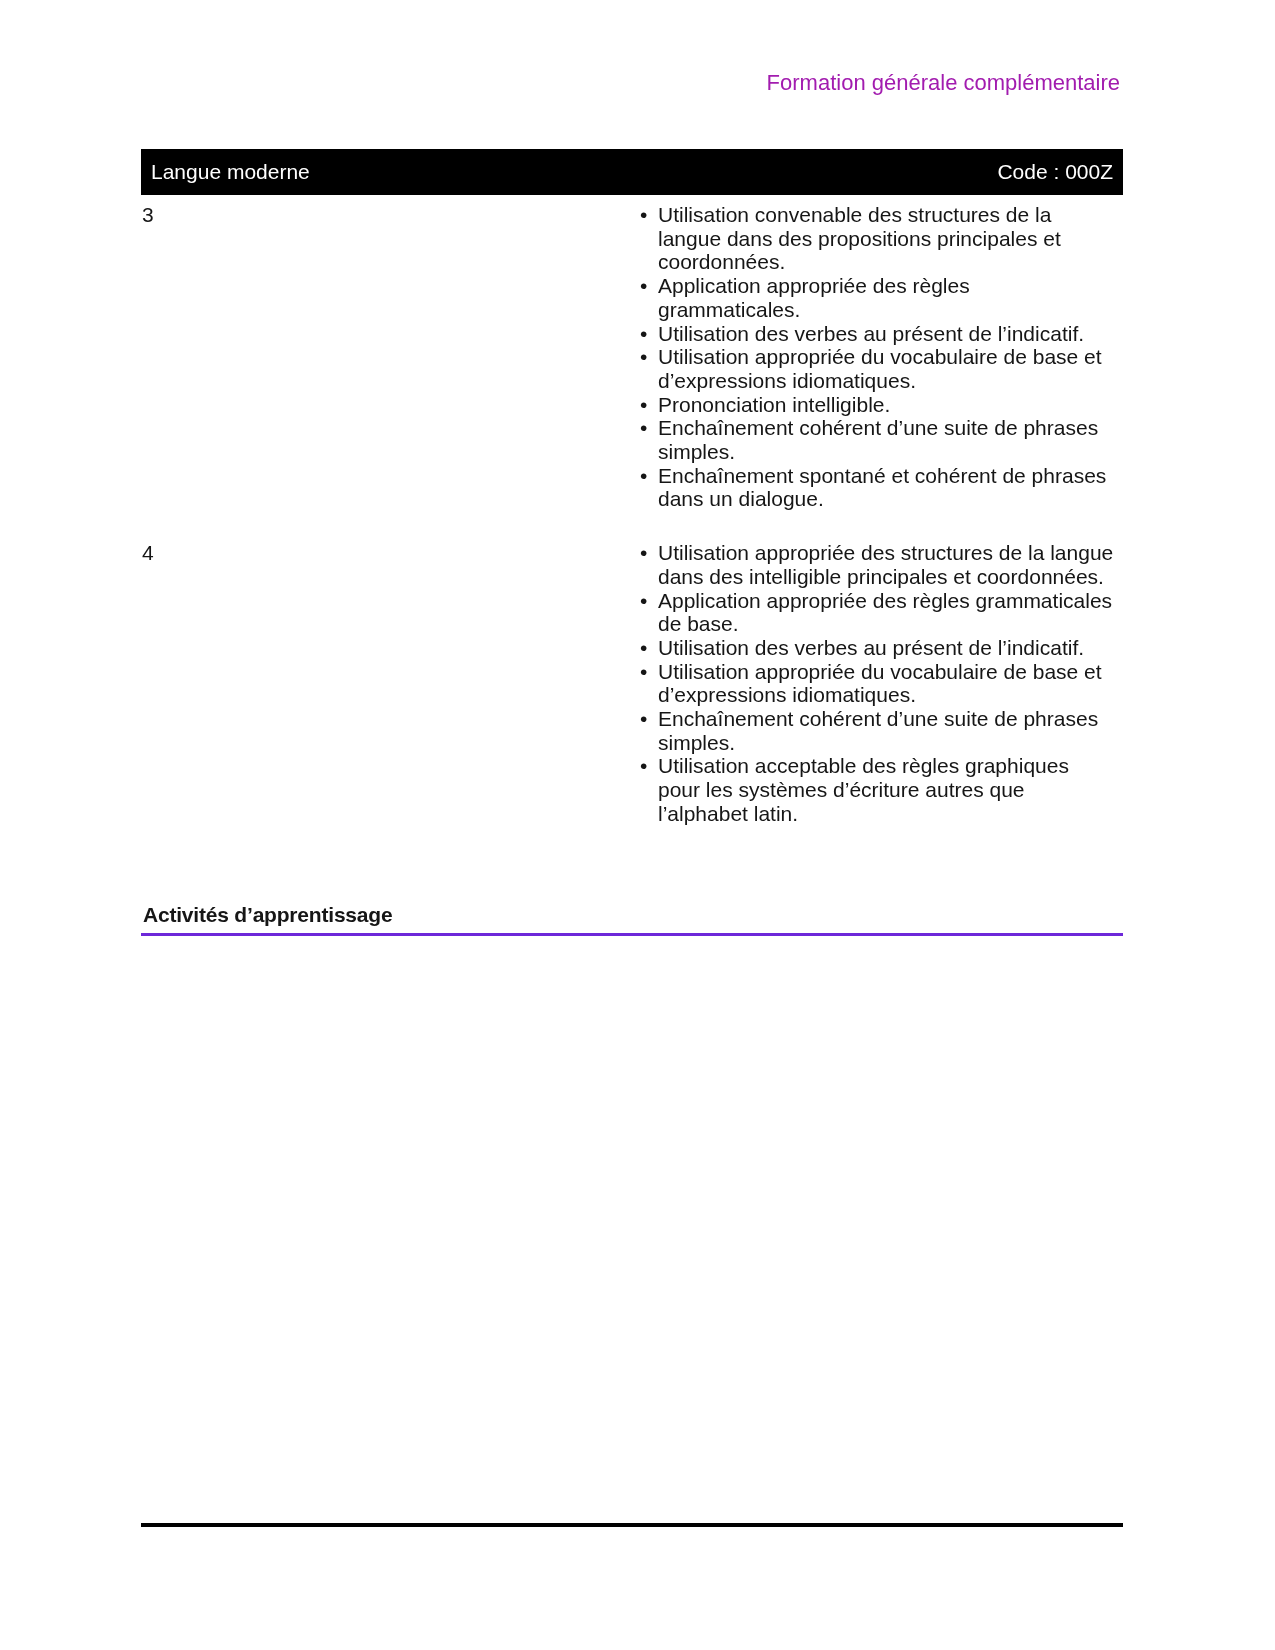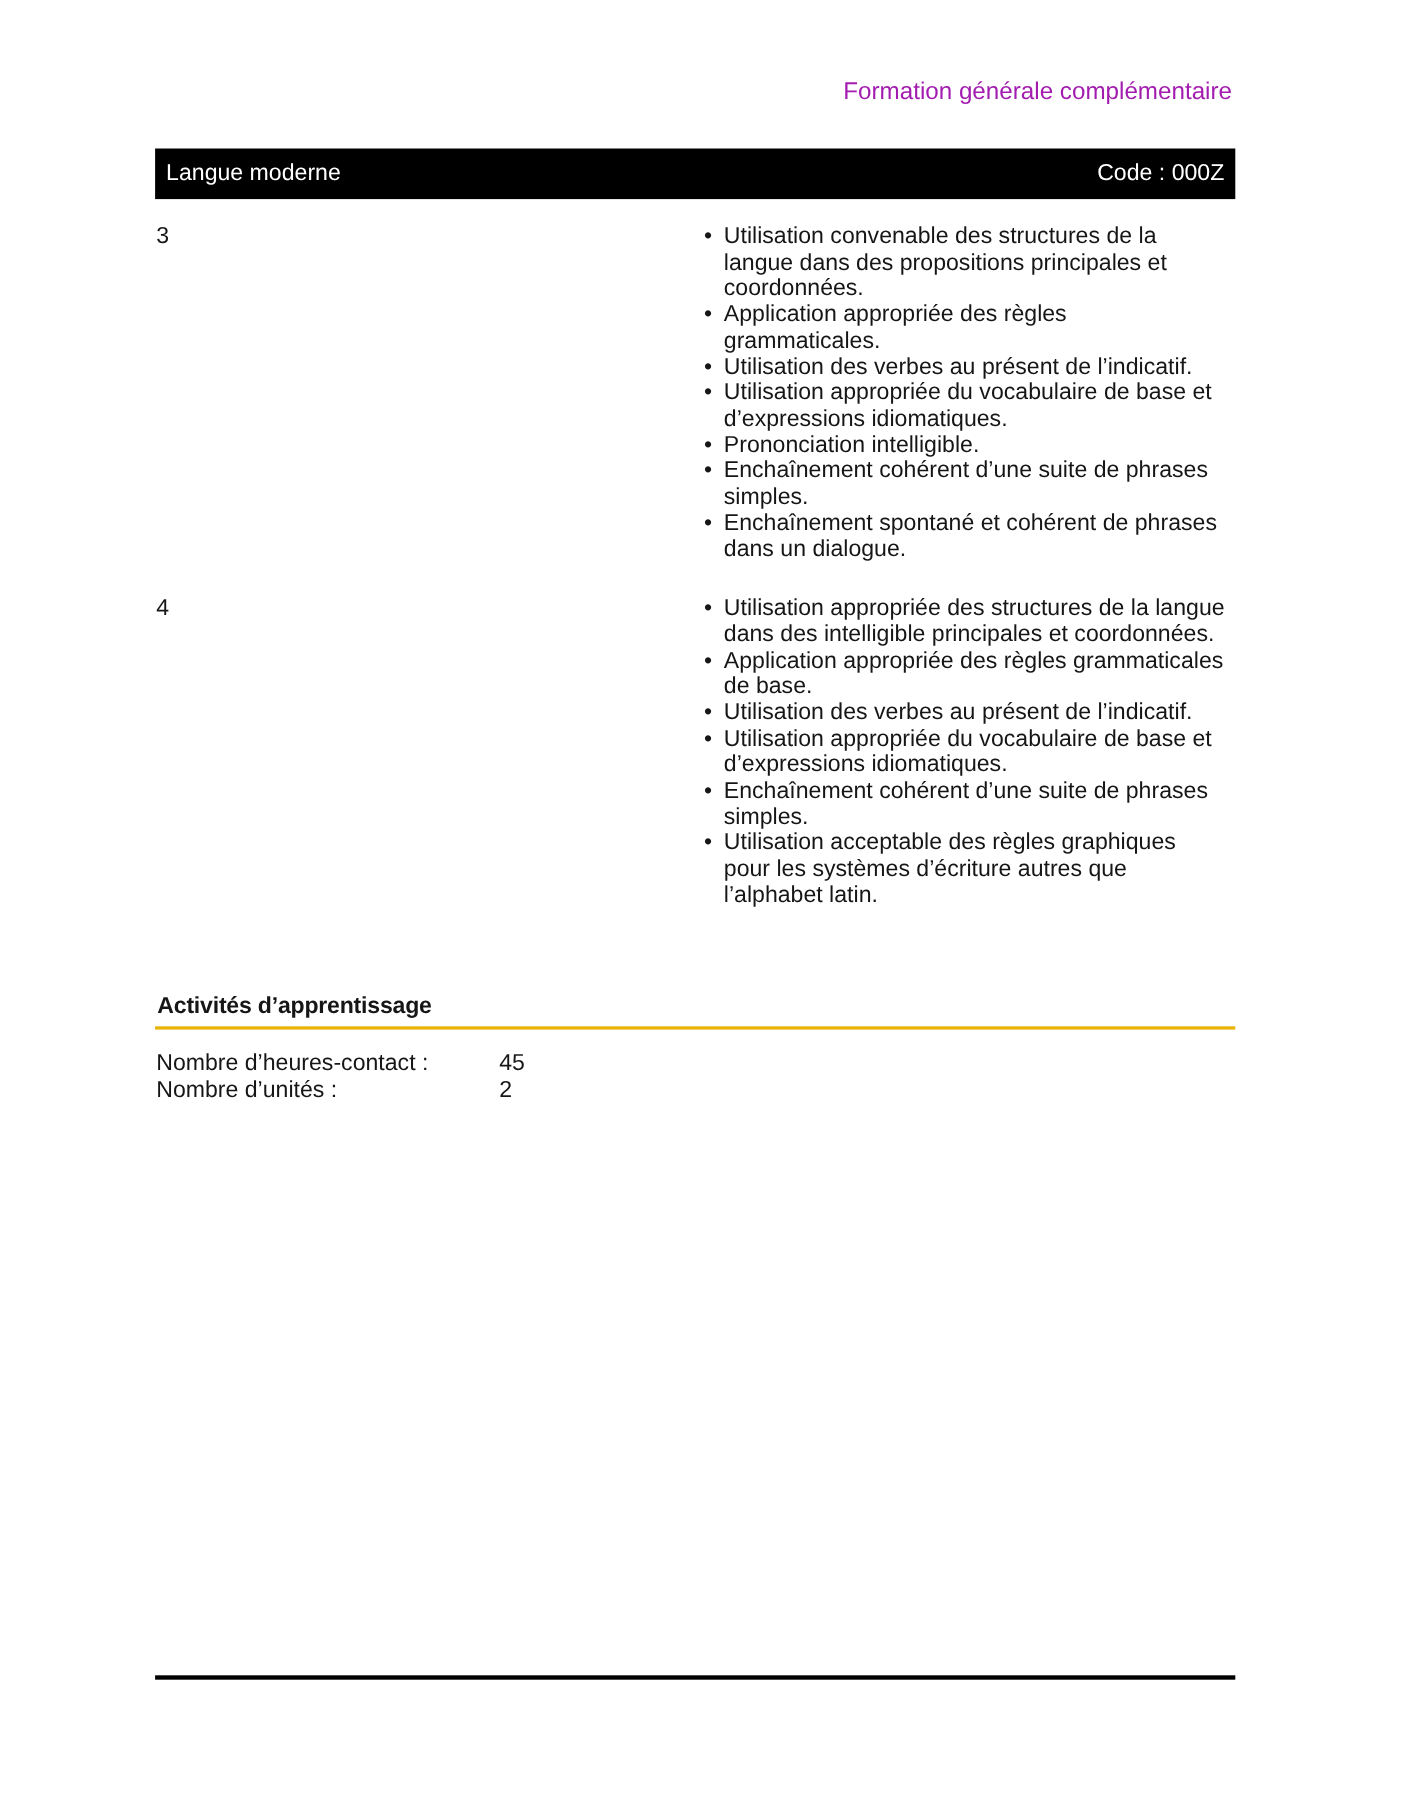--- a/index.html
+++ b/index.html
@@ -11,38 +11,38 @@
     font-family:"Liberation Sans","DejaVu Sans",sans-serif;
     font-size:21px;
     line-height:23.7px;
     color:#161616;
   }
   .header-note {
     position:absolute; top:70px; left:141px; width:979px;
     text-align:right; font-size:22px; line-height:26px; color:#a21caf;
   }
   .title-bar {
-    position:absolute; top:135px; left:141px; width:982px; height:46px;
+    position:absolute; top:149px; left:141px; width:982px; height:46px;
     background:#000000; color:#ffffff;
     display:flex; justify-content:space-between; align-items:center;
     padding:0 10px; box-sizing:border-box; font-size:21px;
   }
   .objectives { position:absolute; top:203px; left:142px; width:981px; }
   .objective-row { display:flex; align-items:flex-start; margin-bottom:30px; }
   .row-left { width:498px; display:flex; flex-shrink:0; }
   .obj-num { width:26px; flex-shrink:0; }
   .obj-label { width:420px; }
   ul.criteria { margin:0; padding:0; list-style:none; width:478px; }
   li.criterion { display:flex; }
   .bullet { width:18px; flex-shrink:0; }
   .criterion-text { width:458px; }
   .section-heading {
     position:absolute; top:903px; left:141px; width:982px;
     font-weight:bold; font-size:21px; letter-spacing:-0.2px;
-    padding:0 0 6px 2px; border-bottom:3px solid #eab308;
+    padding:0 0 6px 2px; border-bottom:3px solid #6d28d9;
     box-sizing:border-box;
   }
   .details { position:absolute; top:955px; left:142px; }
   .detail-label { display:inline-block; width:306px; }
   .footer-rule {
     position:absolute; top:1523px; left:141px; width:982px; height:4px;
     background:#000;
   }
   .footer {
     position:absolute; top:1538px; left:142px; height:25px;
@@ -144,28 +144,17 @@
   <li class="criterion">
     <span class="bullet">•</span>
     <span class="criterion-text">Utilisation acceptable des règles graphiques pour les systèmes d’écriture autres que l’alphabet latin.</span>
   </li>
 </ul>
   </div>
 </div>
 
   <div class="section-heading">Activités d’apprentissage</div>
 
-  <div class="details">
-  <div class="detail-row">
-    <span class="detail-label">Nombre d’heures-contact :</span>
-    <span class="detail-value">45</span>
-  </div>
-
-  <div class="detail-row">
-    <span class="detail-label">Nombre d’unités :</span>
-    <span class="detail-value">2</span>
-  </div>
-</div>
 
   <div class="footer-rule"></div>
 
 
 </div>
 
 </body></html>

